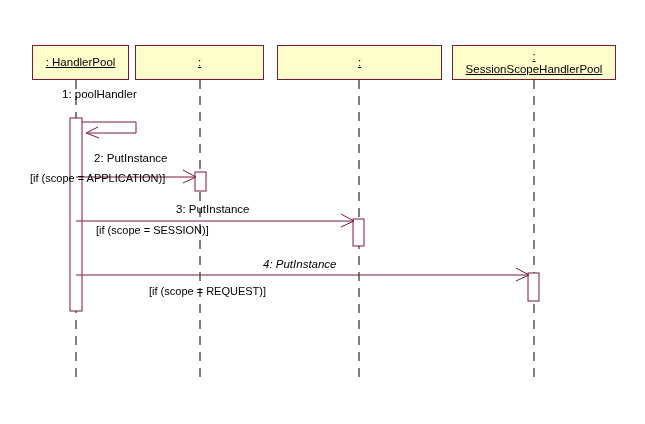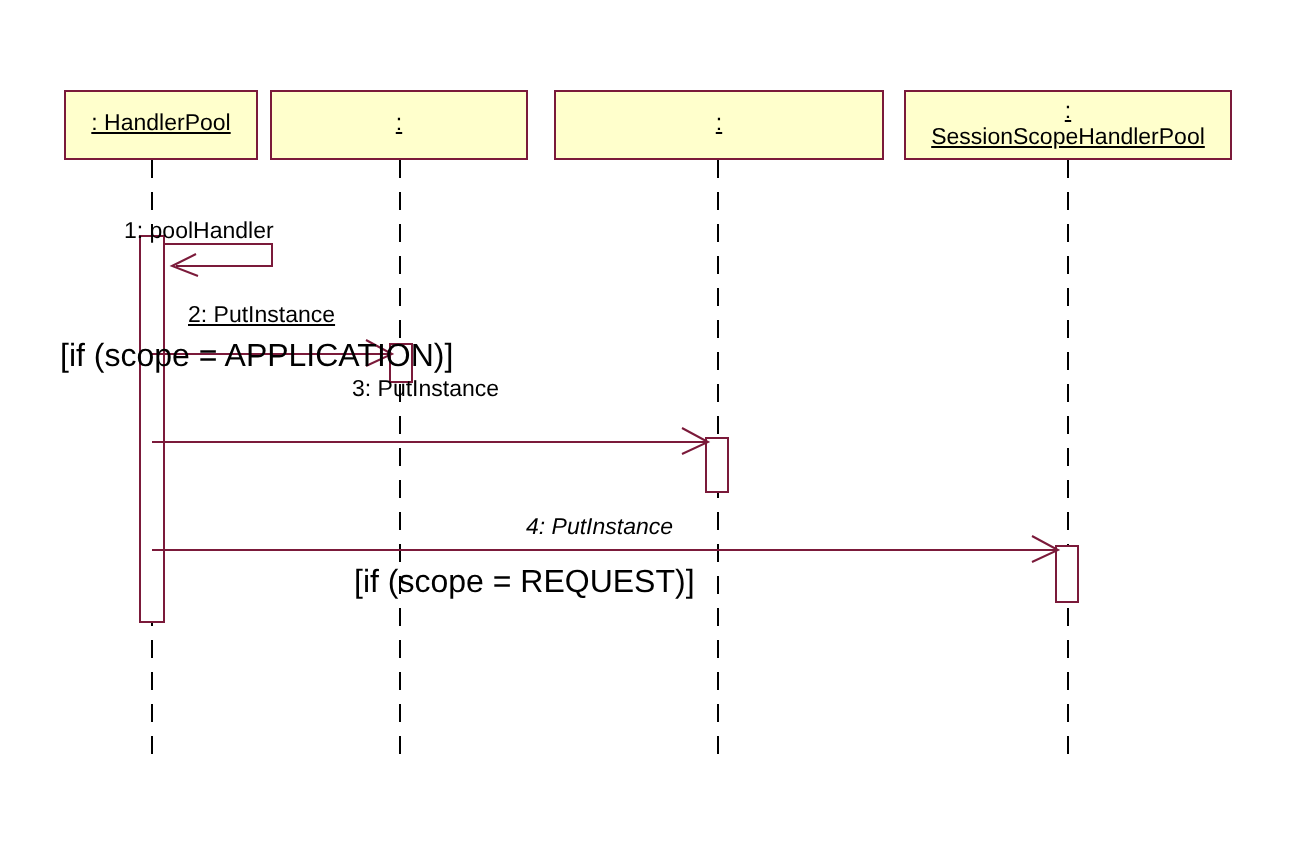--- a/index.html
+++ b/index.html
@@ -51,21 +51,21 @@
   }
   .msg-label {
     position: absolute;
     font-size: 11.5px;
     color: #000000;
     white-space: nowrap;
     line-height: 13px;
   }
   .guard-label {
     position: absolute;
-    font-size: 16px;
+    font-size: 11px;
     color: #000000;
     white-space: nowrap;
     line-height: 13px;
   }
 </style>
 </head>
 <body>
 
 <div id="canvas">
 
@@ -116,23 +116,24 @@
 
   <div class="lifeline-box" style="left:277px; top:45px; width:165px; height:35px;">
     <span class="obj-colon">:</span>
   </div>
 
   <div class="lifeline-box" style="left:452px; top:45px; width:164px; height:35px;">
     <span class="obj-colon">:</span>
     <span class="obj-name">SessionScopeHandlerPool</span>
   </div>
 
-  <div class="msg-label" style="left:62px; top:110px;">1: poolHandler</div>
+  <div class="msg-label" style="left:62px; top:88px;">1: poolHandler</div>
 
-  <div class="msg-label" style="left:94px; top:152px;text-decoration:underline;">2: PutInstance</div>
+  <div class="msg-label" style="left:94px; top:152px;">2: PutInstance</div>
   <div class="guard-label" style="left:30px; top:172px;">[if (scope = APPLICATION)]</div>
 
-  <div class="msg-label" style="left:176px; top:189px;text-align:right;">3: PutInstance</div>
+  <div class="msg-label" style="left:176px; top:203px;text-align:right;">3: PutInstance</div>
+  <div class="guard-label" style="left:96px; top:224px;">[if (scope = SESSION)]</div>
 
   <div class="msg-label" style="left:263px; top:258px;font-style:italic;">4: PutInstance</div>
-  <div class="guard-label" style="left:177px; top:285px;">[if (scope = REQUEST)]</div>
+  <div class="guard-label" style="left:149px; top:285px;">[if (scope = REQUEST)]</div>
 
 </div>
 
 </body></html>

